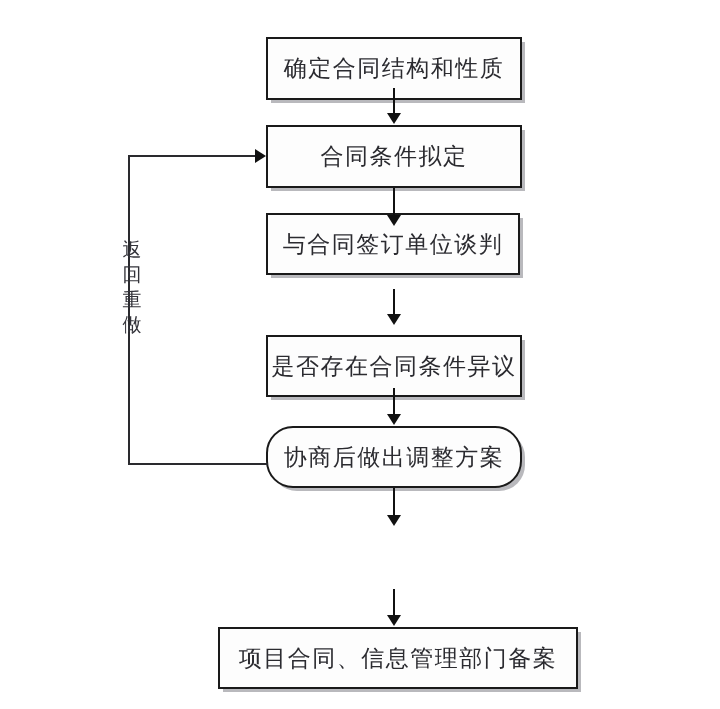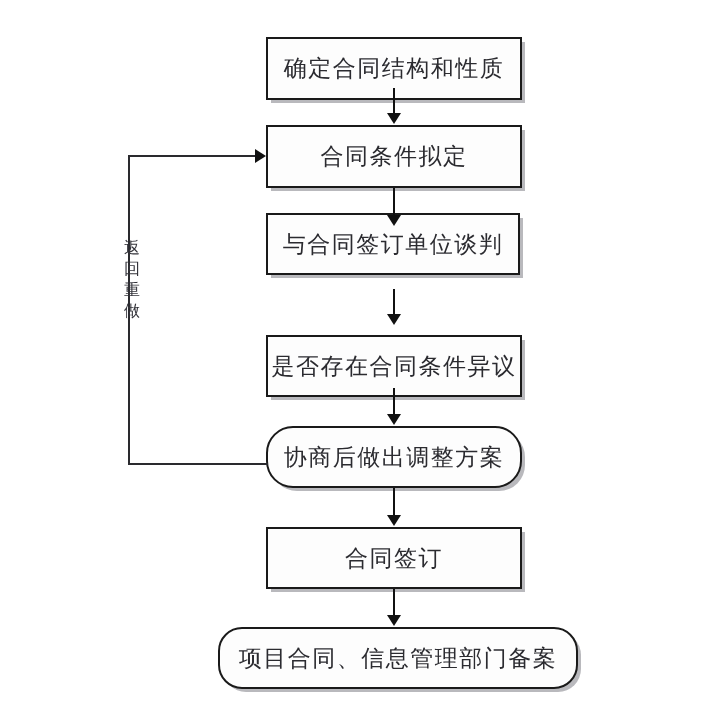--- a/index.html
+++ b/index.html
@@ -65,21 +65,21 @@
     border-top: 2px solid #2a2a2e;
   }
   .loop-seg-v {
     position: absolute;
     width: 0;
     border-left: 2px solid #2a2a2e;
   }
   .loop-label {
     position: absolute;
     font-family: "DejaVu Serif", "Liberation Serif", serif;
-    font-size: 16px;
+    font-size: 19px;
     color: #33333a;
     line-height: 1.32;
     text-align: center;
     width: 24px;
     white-space: normal;
     word-break: break-all;
   }
 </style>
 </head>
 <body>
@@ -99,25 +99,22 @@
   </div>
 
   <div class="node" style="left:266px; top:335px; width:256px; height:62px;">
     <span class="node-label">是否存在合同条件异议</span>
   </div>
 
   <div class="node" style="left:266px; top:426px; width:256px; height:62px;border-radius:27px;">
     <span class="node-label">协商后做出调整方案</span>
   </div>
 
-  <div class="node" style="left:266px; top:527px; width:256px; height:62px;">
-    <span class="node-label">合同签订</span>
-  </div>
 
-  <div class="node" style="left:218px; top:627px; width:360px; height:62px;border-radius:24px;">
+  <div class="node" style="left:218px; top:627px; width:360px; height:62px;">
     <span class="node-label">项目合同、信息管理部门备案</span>
   </div>
 
   <div class="connector" style="left:393px; top:88px; height:26px;"></div>
   <div class="arrowhead-down" style="left:387px; top:113px;"></div>
 
   <div class="connector" style="left:393px; top:188px; height:28px;"></div>
   <div class="arrowhead-down" style="left:387px; top:215px;"></div>
 
   <div class="connector" style="left:393px; top:289px; height:26px;"></div>

